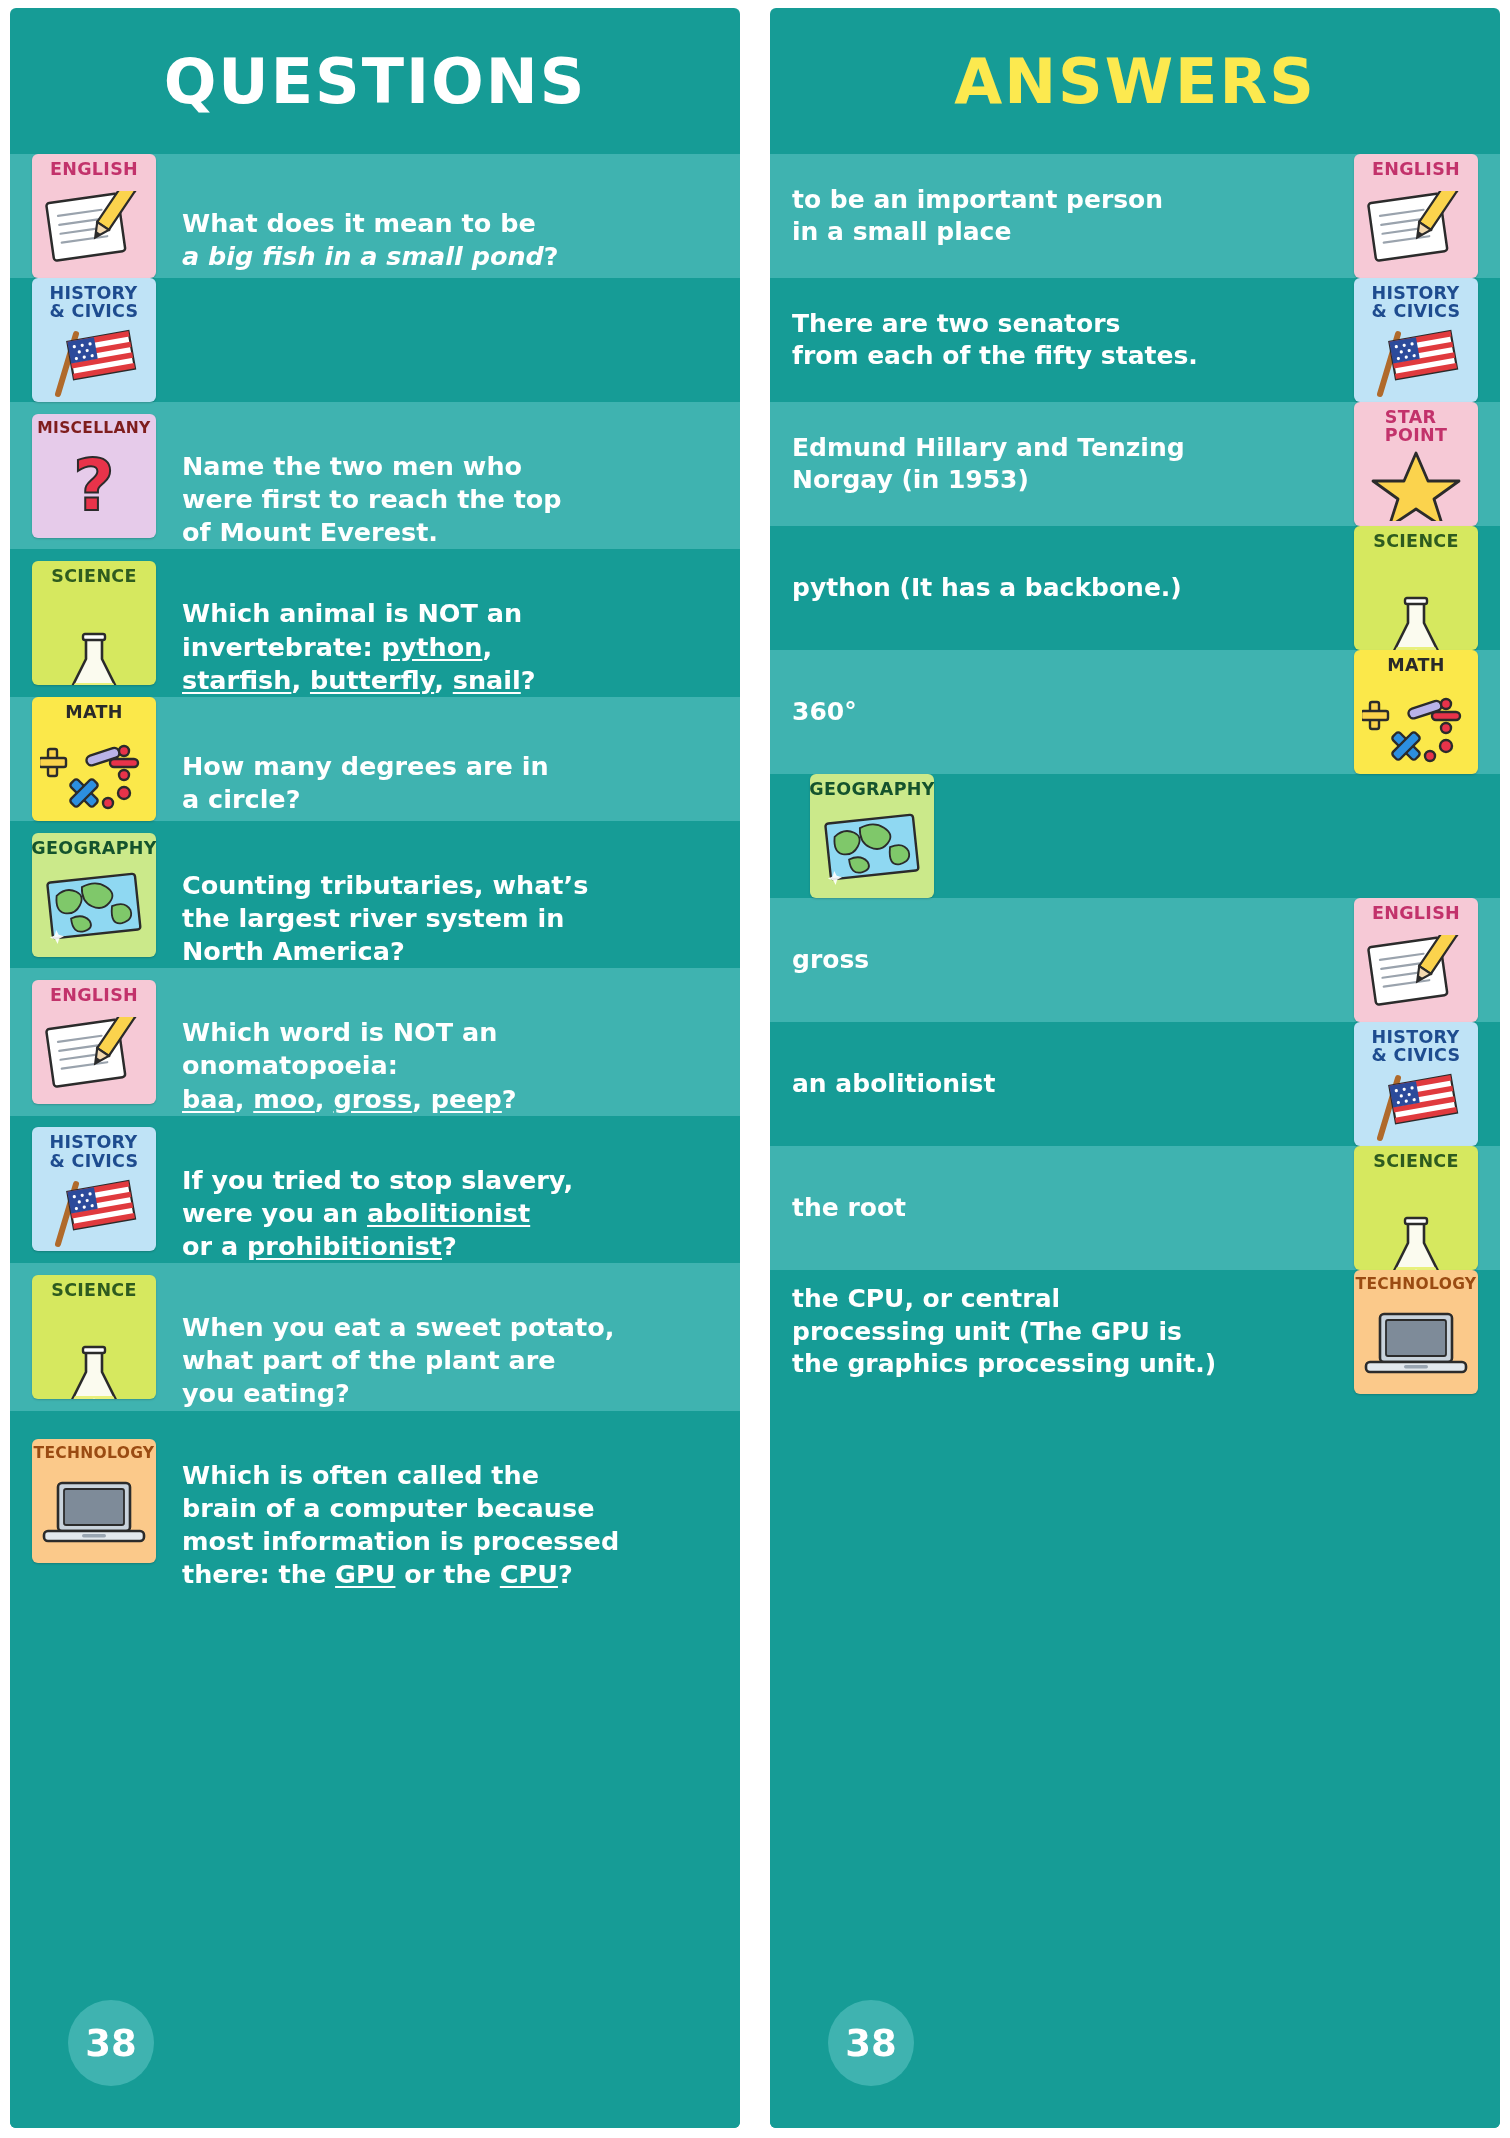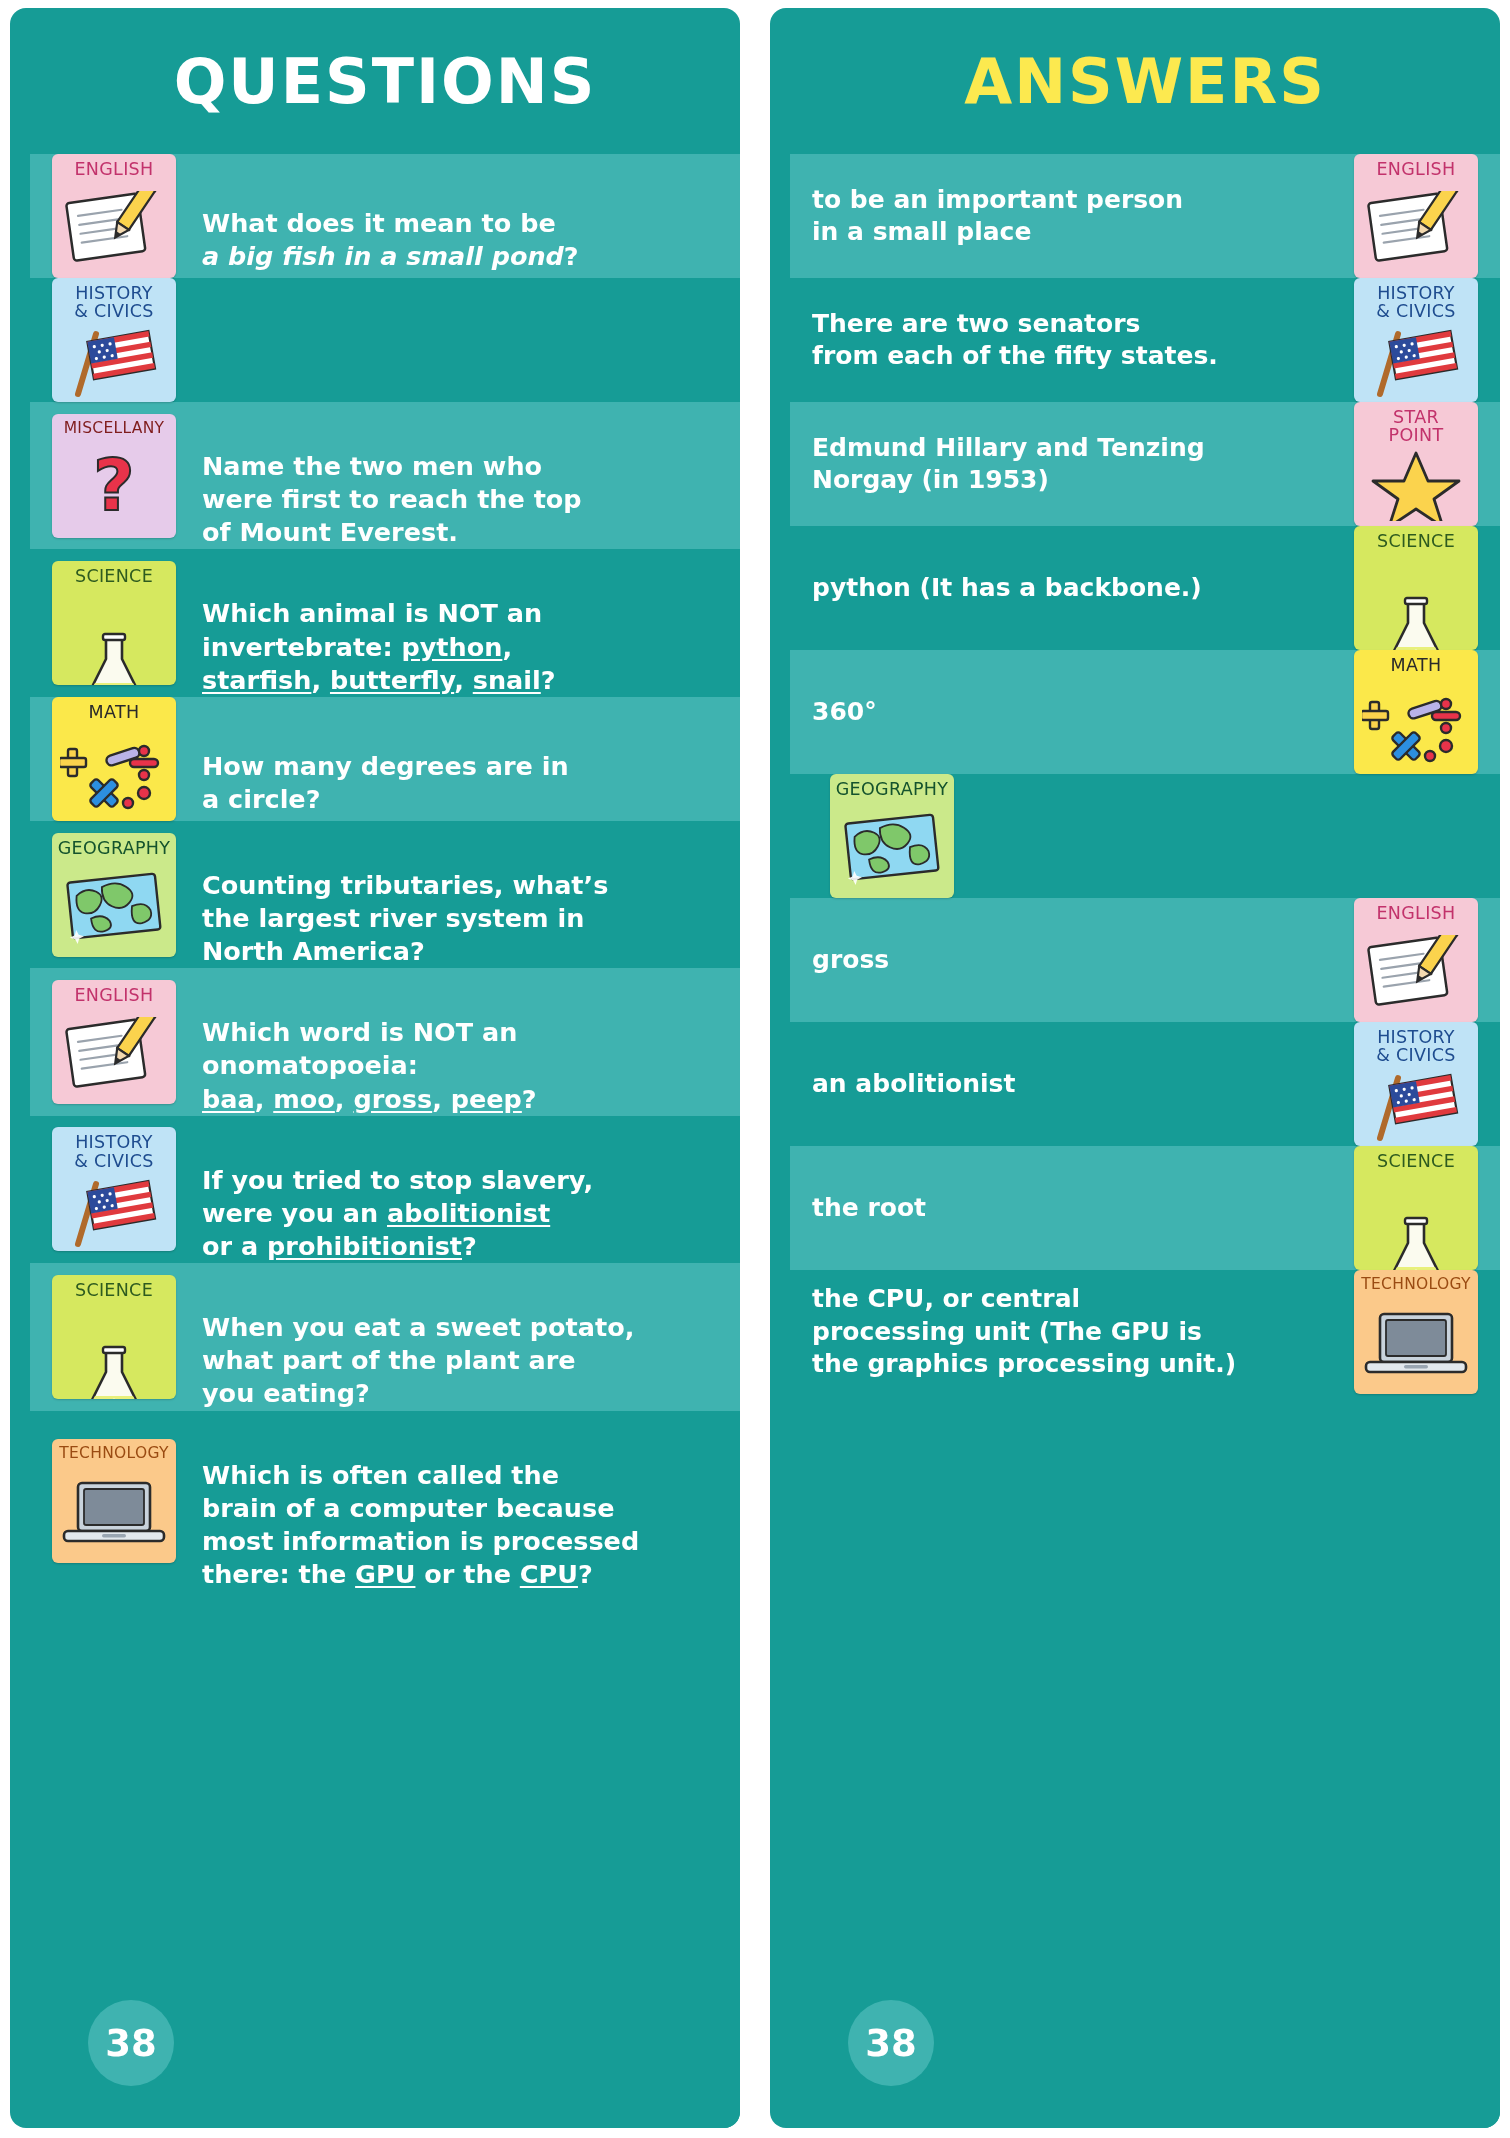--- a/index.html
+++ b/index.html
@@ -15,25 +15,24 @@
     width: 1510px;
     height: 2138px;
     display: flex;
     gap: 30px;
     padding: 8px 10px 10px 10px;
   }
   .card {
     position: relative;
     flex: 1 1 0;
     background: #169C96;
-    border-radius: 16px;
+    border-radius: 6px;
     overflow: hidden;
     display: flex;
     flex-direction: column;
-    padding-left: 20px;
   }
   .card-header {
     height: 146px;
     display: flex;
     align-items: center;
     justify-content: center;
     flex: 0 0 auto;
   }
   .card-header h1 {
     font-family: "DejaVu Sans", sans-serif;
@@ -86,25 +85,24 @@
     flex: 0 0 auto;
     display: flex;
     flex-direction: column;
     align-items: center;
     padding-top: 6px;
     overflow: hidden;
     box-shadow: 0 1px 2px rgba(0,0,0,0.18);
   }
   .tile .tlabel {
     font-family: "DejaVu Sans", sans-serif;
-    font-weight: 400;
+    font-weight: 700;
     font-size: 17.5px;
     letter-spacing: 0.3px;
     color: #1c2440;
-    text-align: center;
     line-height: 1.05;
     white-space: pre-line;
   }
   .tile.small .tlabel { font-size: 15.5px; }
   .tile .art {
     flex: 1 1 auto;
     width: 100%;
     display: flex;
     align-items: center;
     justify-content: center;

